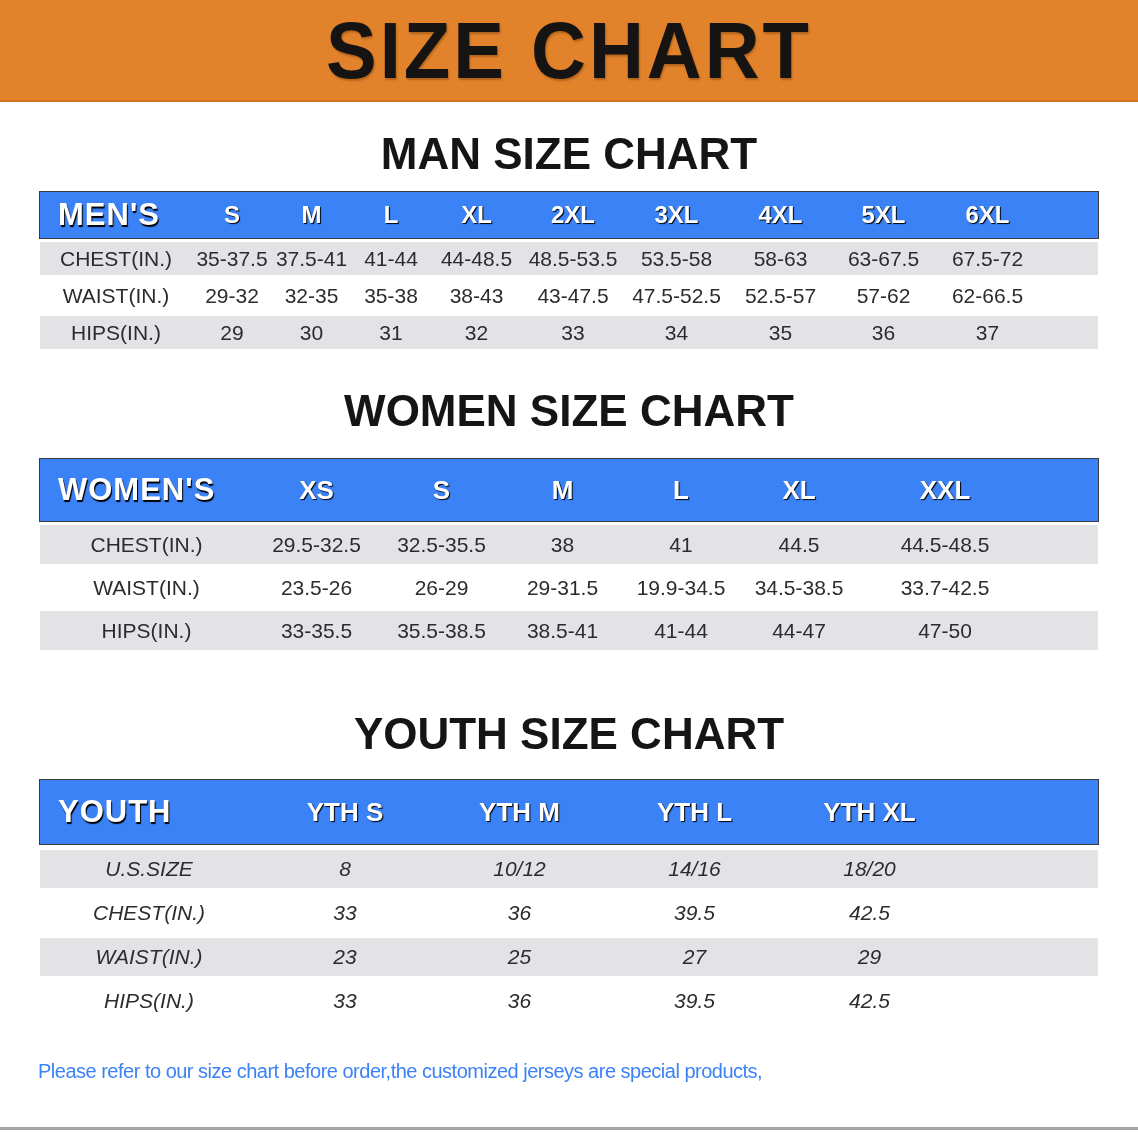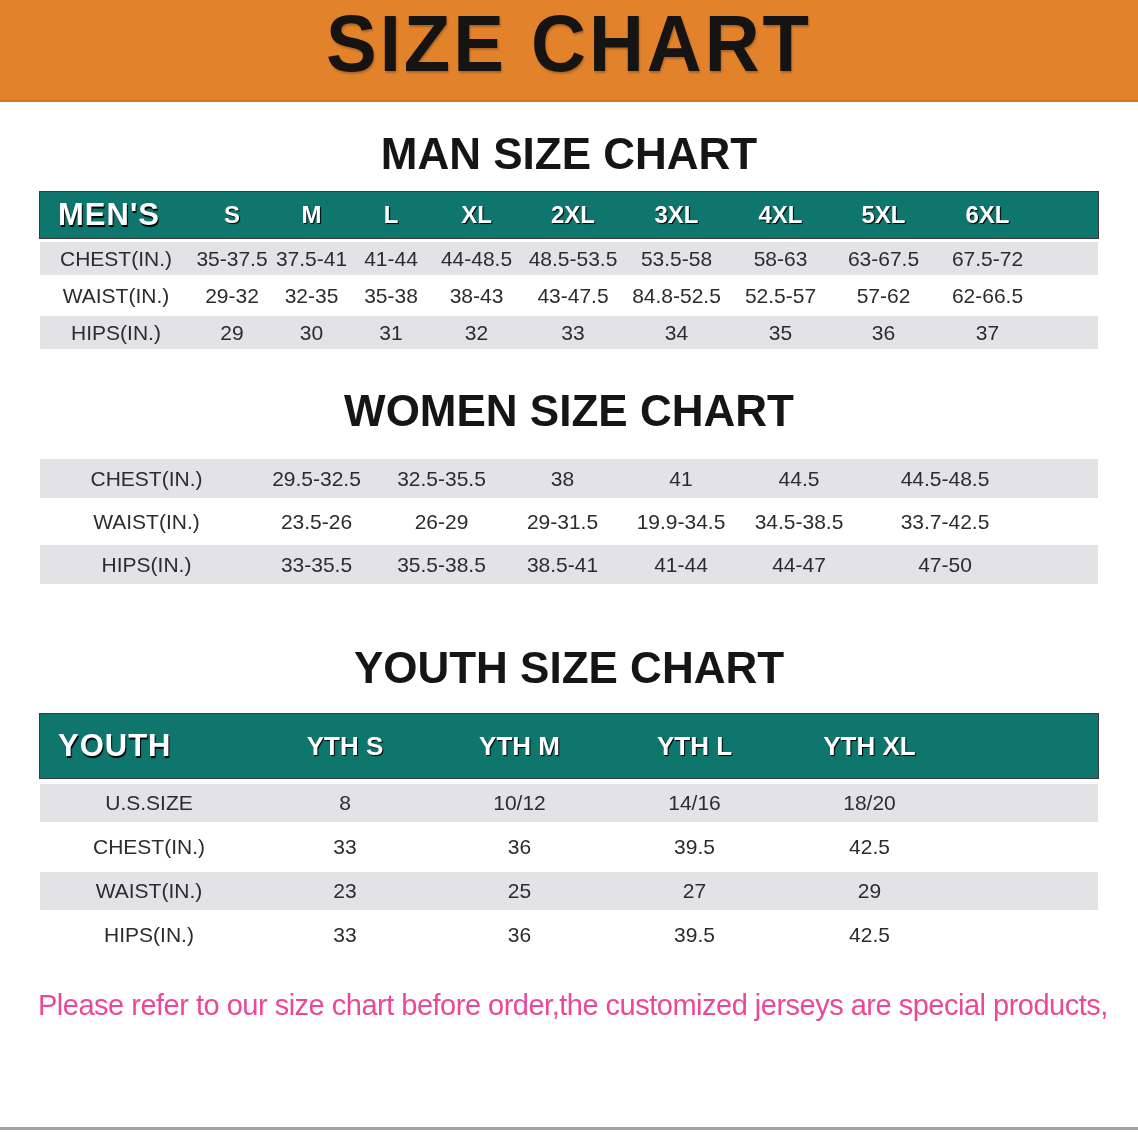--- a/index.html
+++ b/index.html
@@ -10,21 +10,21 @@
     font-family: "Liberation Sans", sans-serif;
     position: relative;
     overflow: hidden;
   }
 
   
   .banner {
     height: 102px;
     background: #e2832c;
     display: flex;
-    align-items: flex-start;
+    align-items: center;
     justify-content: center;
     border-bottom: 2px solid #d3761f;
     box-sizing: border-box;
   }
   .banner-title {
     font-size: 76px;
     font-weight: bold;
     letter-spacing: 3px;
     color: #161413;
     transform: scaleY(1.04);
@@ -52,21 +52,21 @@
     width: 1058px;
     table-layout: fixed;
     border-collapse: separate;
     border-spacing: 0 4px;
   }
   table.men   { margin-top: 8px; }
   table.women { margin-top: 18px; }
   table.youth { margin-top: 14px; border-spacing: 0 6px; }
 
   tr.head td {
-    background: #0f766e;
+    background: #3b82f6;
     color: #ffffff;
     vertical-align: middle;
   }
   tr.head { box-shadow: 0 0 0 1px #3a3a3a; }
   .men   tr.head td { height: 44px; }
   .women tr.head td { height: 60px; }
   .youth tr.head td { height: 62px; }
 
   td.hlabel {
     font-weight: bold;
@@ -87,30 +87,30 @@
 
   tr.r td {
     font-size: 21px;
     color: #2c2c30;
     text-align: center;
     vertical-align: middle;
     white-space: nowrap;
   }
   .men   tr.r td { height: 31px; }
   .women tr.r td { height: 37px; }
-  .youth tr.r td { height: 36px; }
+  .youth tr.r td { height: 36px; font-style: italic; }
   tr.gray td  { background: #e3e3e5; }
   tr.white td { background: #ffffff; }
   td.rlabel { font-size: 21px; color: #222226; }
 
   
   .disclaimer {
     margin: 26px 0 0 38px;
-    color: #ec4899;
-    font-size: 29px;
+    color: #3b82f6;
+    font-size: 20px;
     line-height: 38px;
     letter-spacing: -0.5px;
     white-space: nowrap;
   }
 
   .bottom-line {
     position: absolute;
     left: 0;
     bottom: 2px;
     width: 100%;
@@ -168,21 +168,21 @@
     <td>67.5-72</td>
     <td></td>
   </tr>
   <tr class="r white">
     <td class="rlabel">WAIST(IN.)</td>
     <td>29-32</td>
     <td>32-35</td>
     <td>35-38</td>
     <td>38-43</td>
     <td>43-47.5</td>
-    <td>84.8-52.5</td>
+    <td>47.5-52.5</td>
     <td>52.5-57</td>
     <td>57-62</td>
     <td>62-66.5</td>
     <td></td>
   </tr>
   <tr class="r gray">
     <td class="rlabel">HIPS(IN.)</td>
     <td>29</td>
     <td>30</td>
     <td>31</td>
@@ -204,20 +204,30 @@
     <col style="width:213px">
       <col style="width:127px">
       <col style="width:123px">
       <col style="width:119px">
     <col style="width:118px">
       <col style="width:118px">
       <col style="width:174px">
       <col style="width:66px">
   </colgroup>
   <tbody>
+      <tr class="head">
+    <td class="hlabel">WOMEN'S</td>
+    <td class="hsize">XS</td>
+    <td class="hsize">S</td>
+    <td class="hsize">M</td>
+    <td class="hsize">L</td>
+    <td class="hsize">XL</td>
+    <td class="hsize">XXL</td>
+    <td></td>
+  </tr>
   <tr class="r gray">
     <td class="rlabel">CHEST(IN.)</td>
     <td>29.5-32.5</td>
     <td>32.5-35.5</td>
     <td>38</td>
     <td>41</td>
     <td>44.5</td>
     <td>44.5-48.5</td>
     <td></td>
   </tr>

